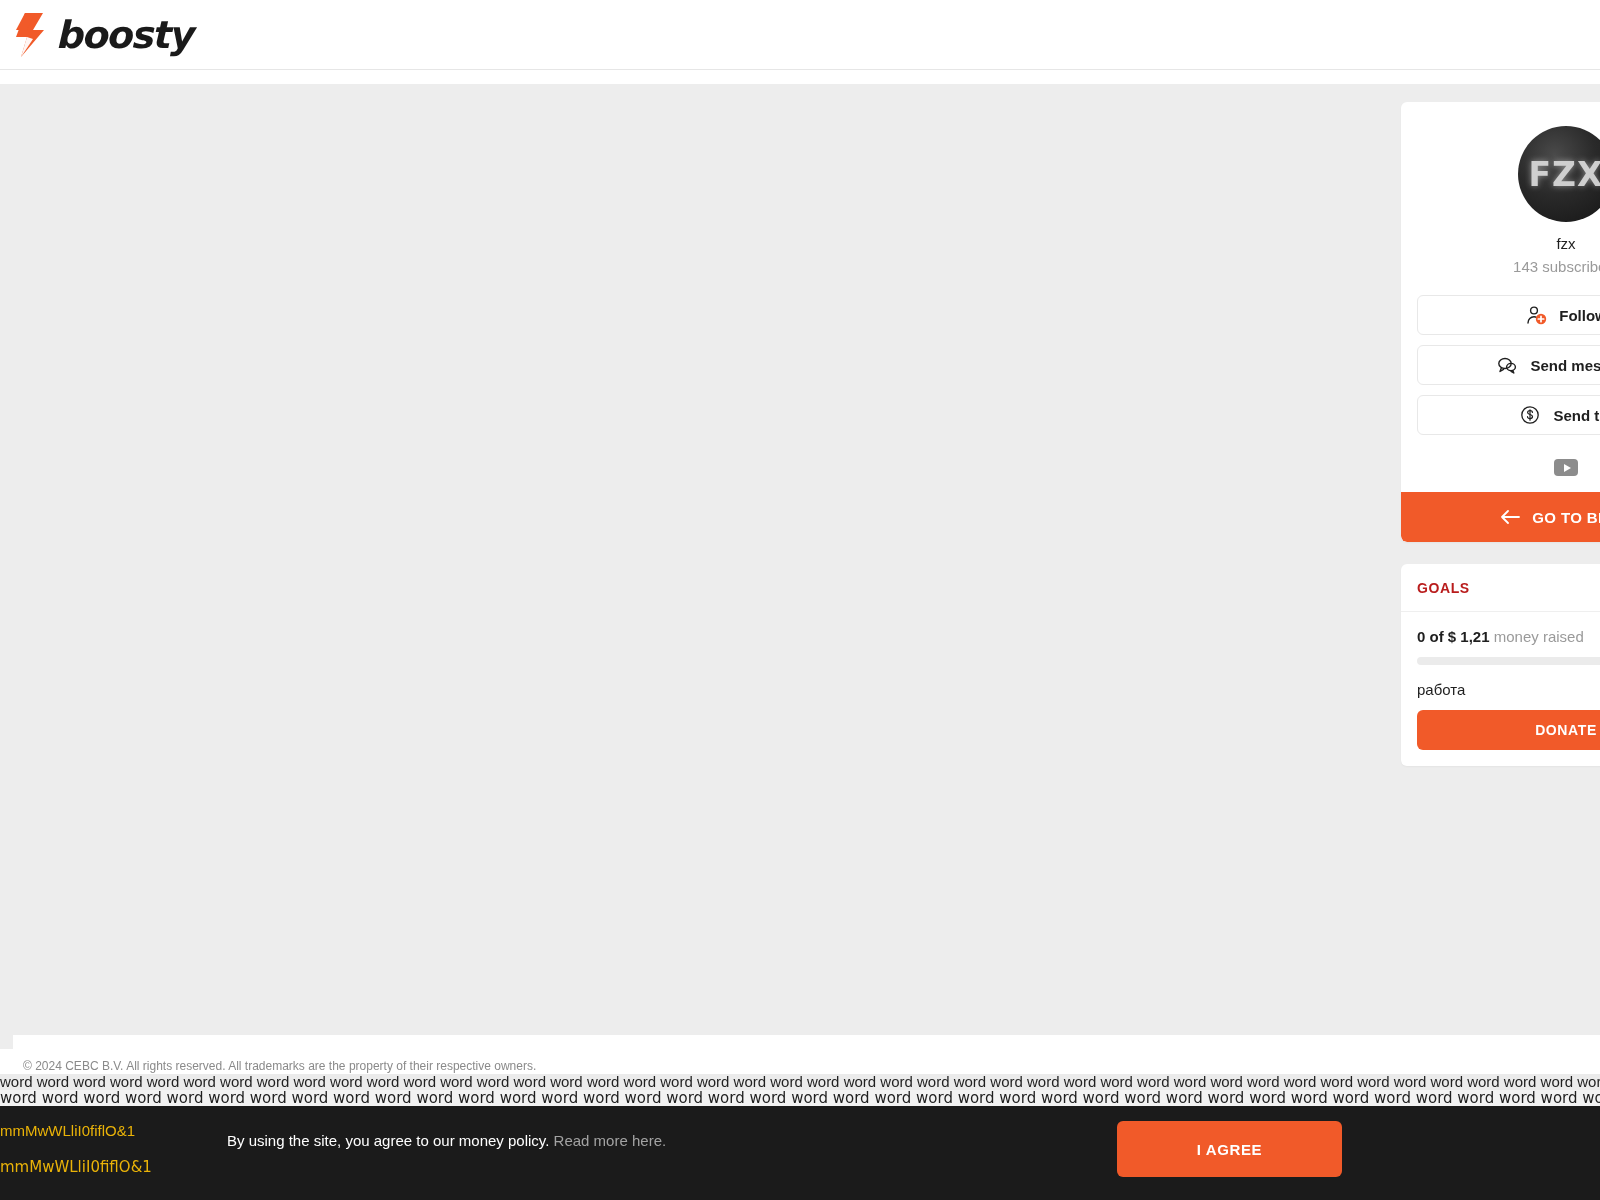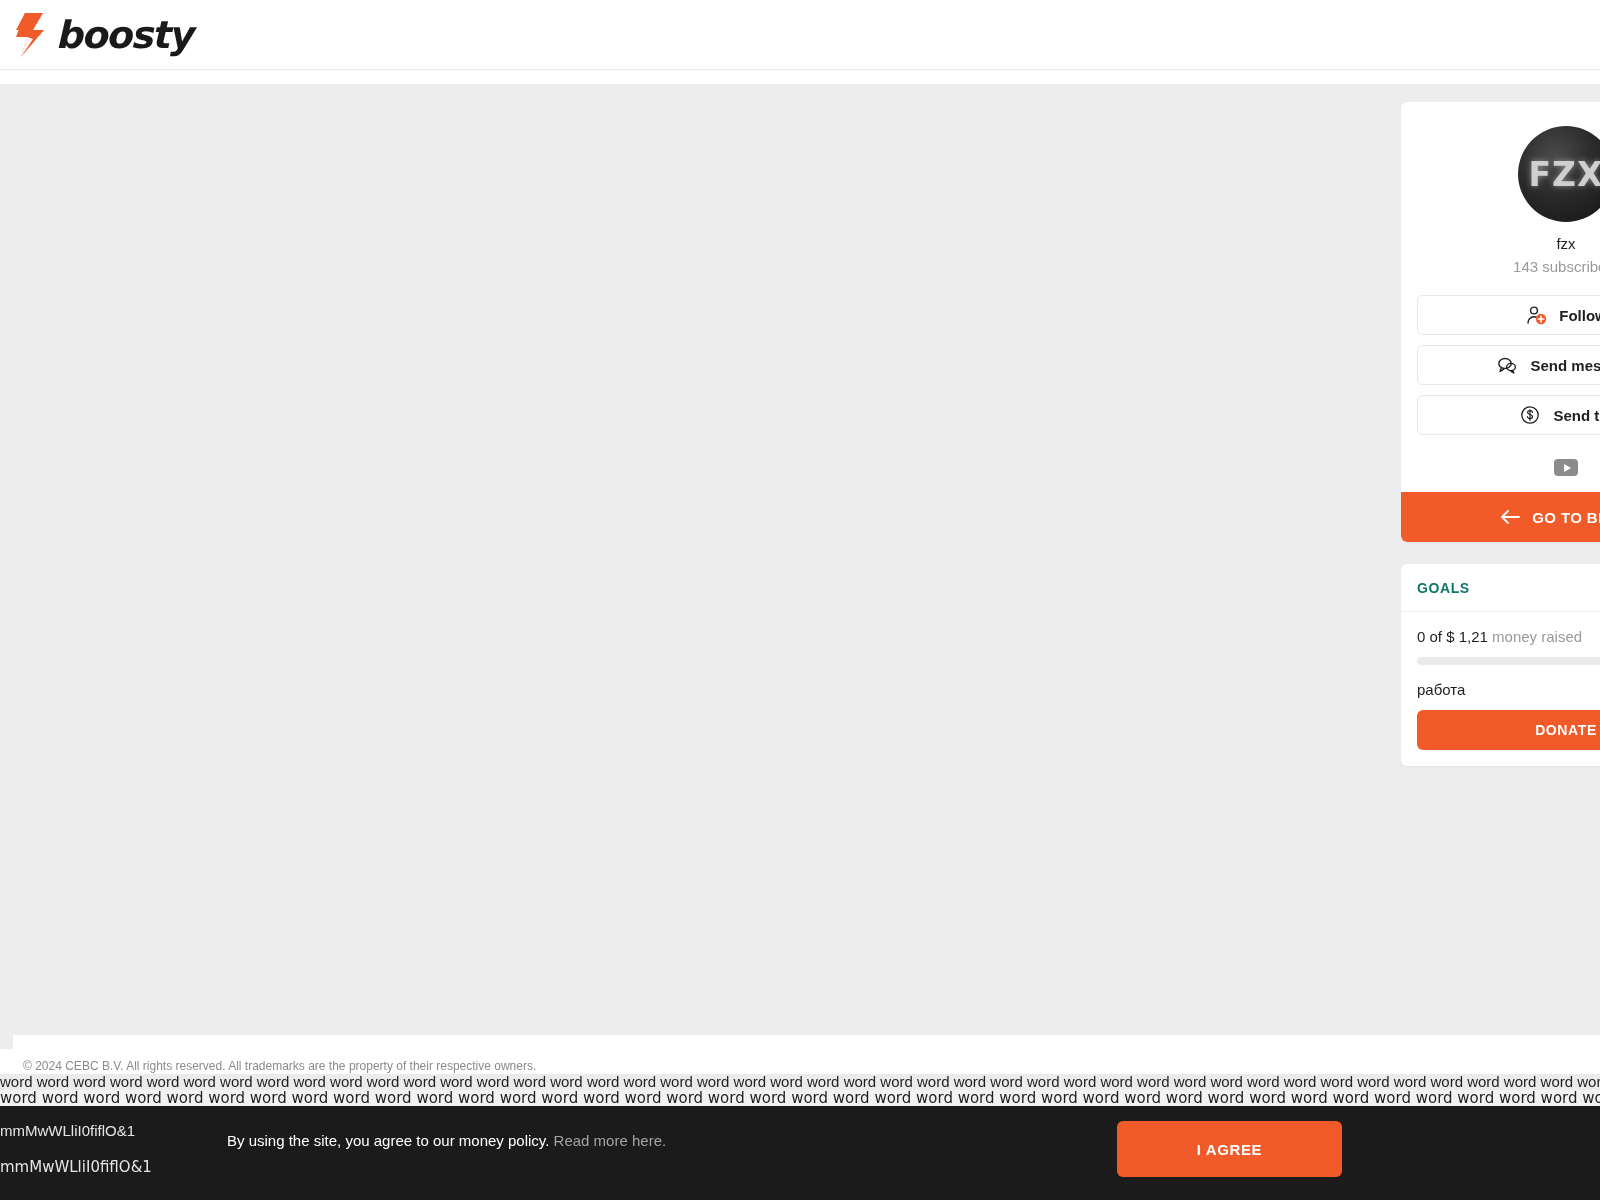--- a/index.html
+++ b/index.html
@@ -190,29 +190,29 @@
     height: 48px;
     display: flex;
     align-items: center;
     padding: 0 16px;
     border-bottom: 1px solid #efefef;
     box-sizing: border-box;
   }
   .goals-title {
     font-size: 14px;
     font-weight: bold;
-    color: #0f766e;
+    color: #b91c1c;
     letter-spacing: 0.6px;
   }
   .goals-body { padding: 16px; }
   .goal-amount {
     font-size: 15px;
     color: #1f1f1f;
   }
-  .goal-amount b { font-weight: normal; }
+  .goal-amount b { font-weight: bold; }
   .goal-amount .muted { color: #9a9a9a; font-weight: normal; text-align: right; }
   .progress-track {
     height: 8px;
     background: #ebebeb;
     border-radius: 4px;
     margin-top: 12px;
     overflow: hidden;
   }
   .progress-fill {
     height: 100%;
@@ -284,21 +284,21 @@
     left: 0;
     top: 1106px;
     width: 1600px;
     height: 94px;
     background: #1b1b1b;
   }
   .probe-dark {
     position: absolute;
     left: 0;
     font-size: 15px;
-    color: #e5e5e5;
+    color: #eab308;
     white-space: nowrap;
   }
   .probe-dark.a { top: 16px; font-family: "Liberation Sans", sans-serif; }
   .probe-dark.b { top: 52px; font-family: "DejaVu Sans", sans-serif; }
   .cookie-text {
     position: absolute;
     left: 227px;
     top: 26px;
     font-size: 15px;
     color: #ffffff;

